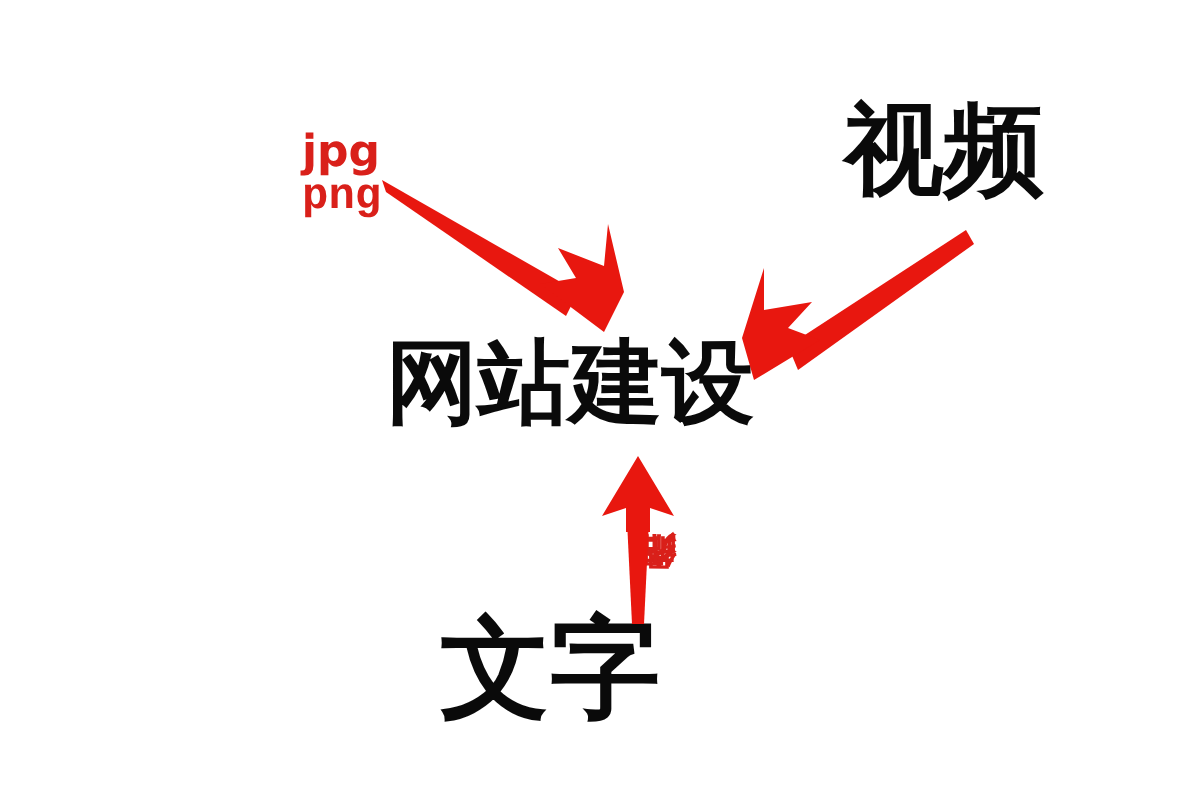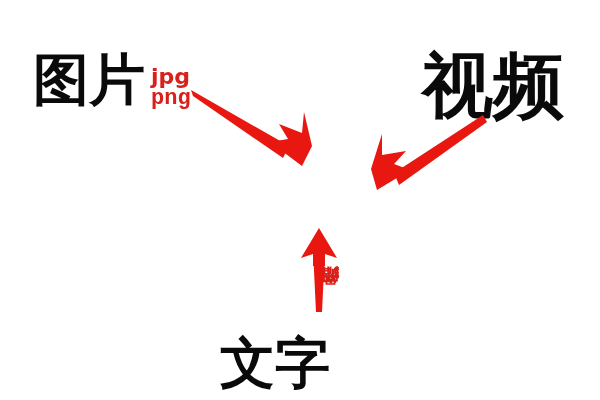--- a/index.html
+++ b/index.html
@@ -26,32 +26,31 @@
     font-family: "DejaVu Sans", "Liberation Sans", sans-serif;
   }
   #label-images {
     left: 33px;
     top: 52px;
     font-size: 56px;
   }
   #label-video {
     left: 422px;
     top: 50px;
-    font-size: 71px;
+    font-size: 50px;
   }
   #label-center {
     left: 193px;
     top: 168px;
     font-size: 46px;
   }
   #label-text {
     left: 220px;
     top: 307px;
     font-size: 55px;
-    margin-top: 29px;
   }
   .tag-red {
     position: absolute;
     color: #d9201a;
     font-weight: bold;
     font-size: 22px;
     line-height: 22px;
     white-space: nowrap;
     font-family: "DejaVu Sans", "Liberation Sans", sans-serif;
   }
@@ -78,28 +77,28 @@
     top: 0;
     width: 600px;
     height: 400px;
   }
 </style>
 </head>
 <body>
 
 <div id="canvas">
 
-  <div class="node-label" id="label-images">图片</div>
 
   <div class="tag-red" id="tag-jpg">jpg</div>
 
   <div class="tag-red" id="tag-png">png</div>
 
   <div class="node-label" id="label-video">视频</div>
 
+  <div class="node-label" id="label-center">网站建设</div>
 
   <div class="node-label" id="label-text">文字</div>
 
   <div id="tag-product">产品介绍</div>
 
   <svg id="arrows" viewBox="0 0 600 400" xmlns="http://www.w3.org/2000/svg">
 
     <g>
       <polygon fill="#e8170f" points="191,90 289,146 283,158 193,96"></polygon>
       <polygon fill="#e8170f" points="302,166 270,142 288,139 279,124 302,133 304,112 312,146"></polygon>

